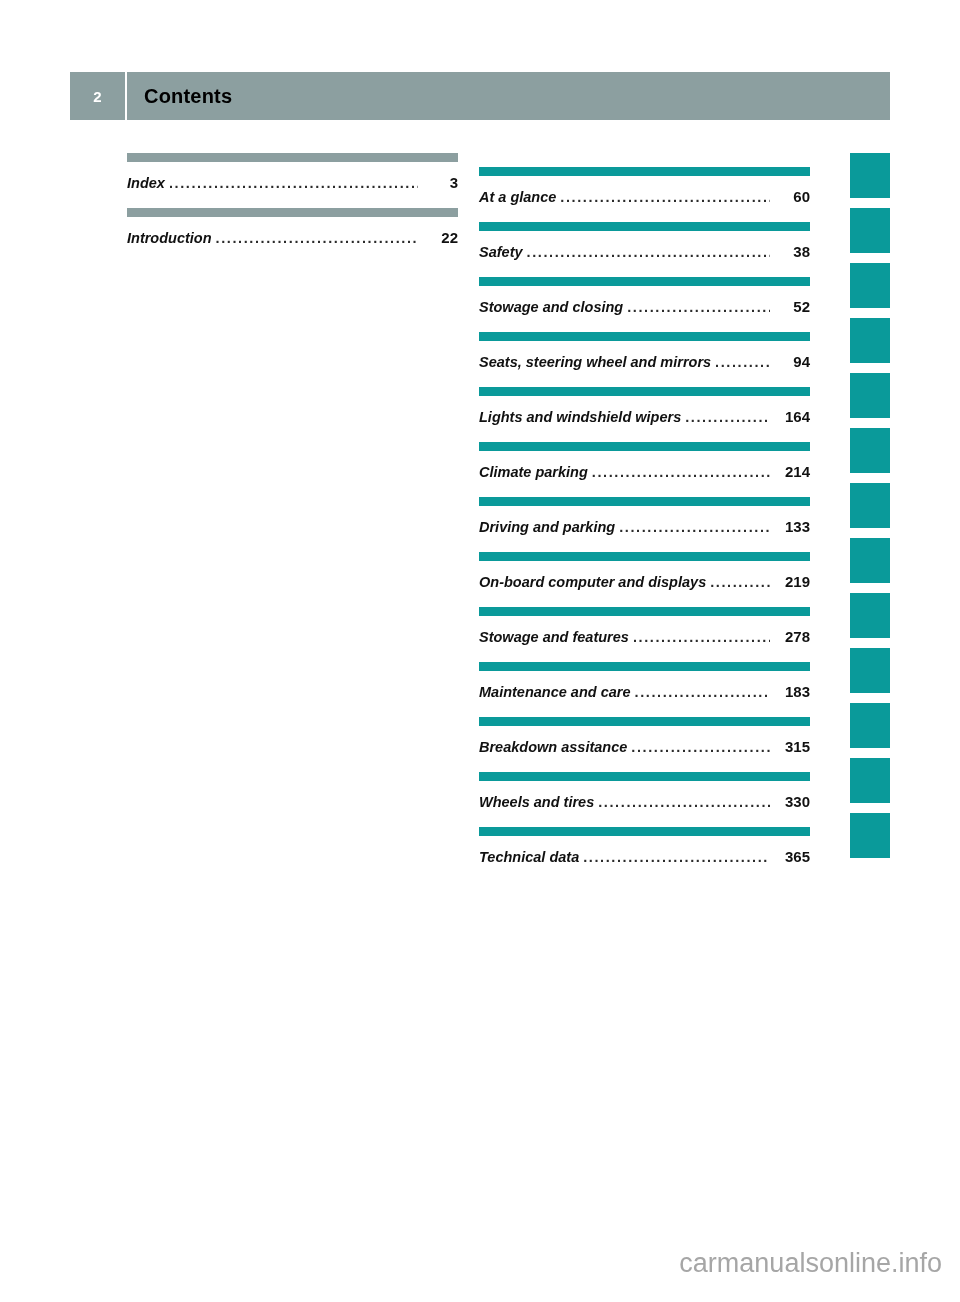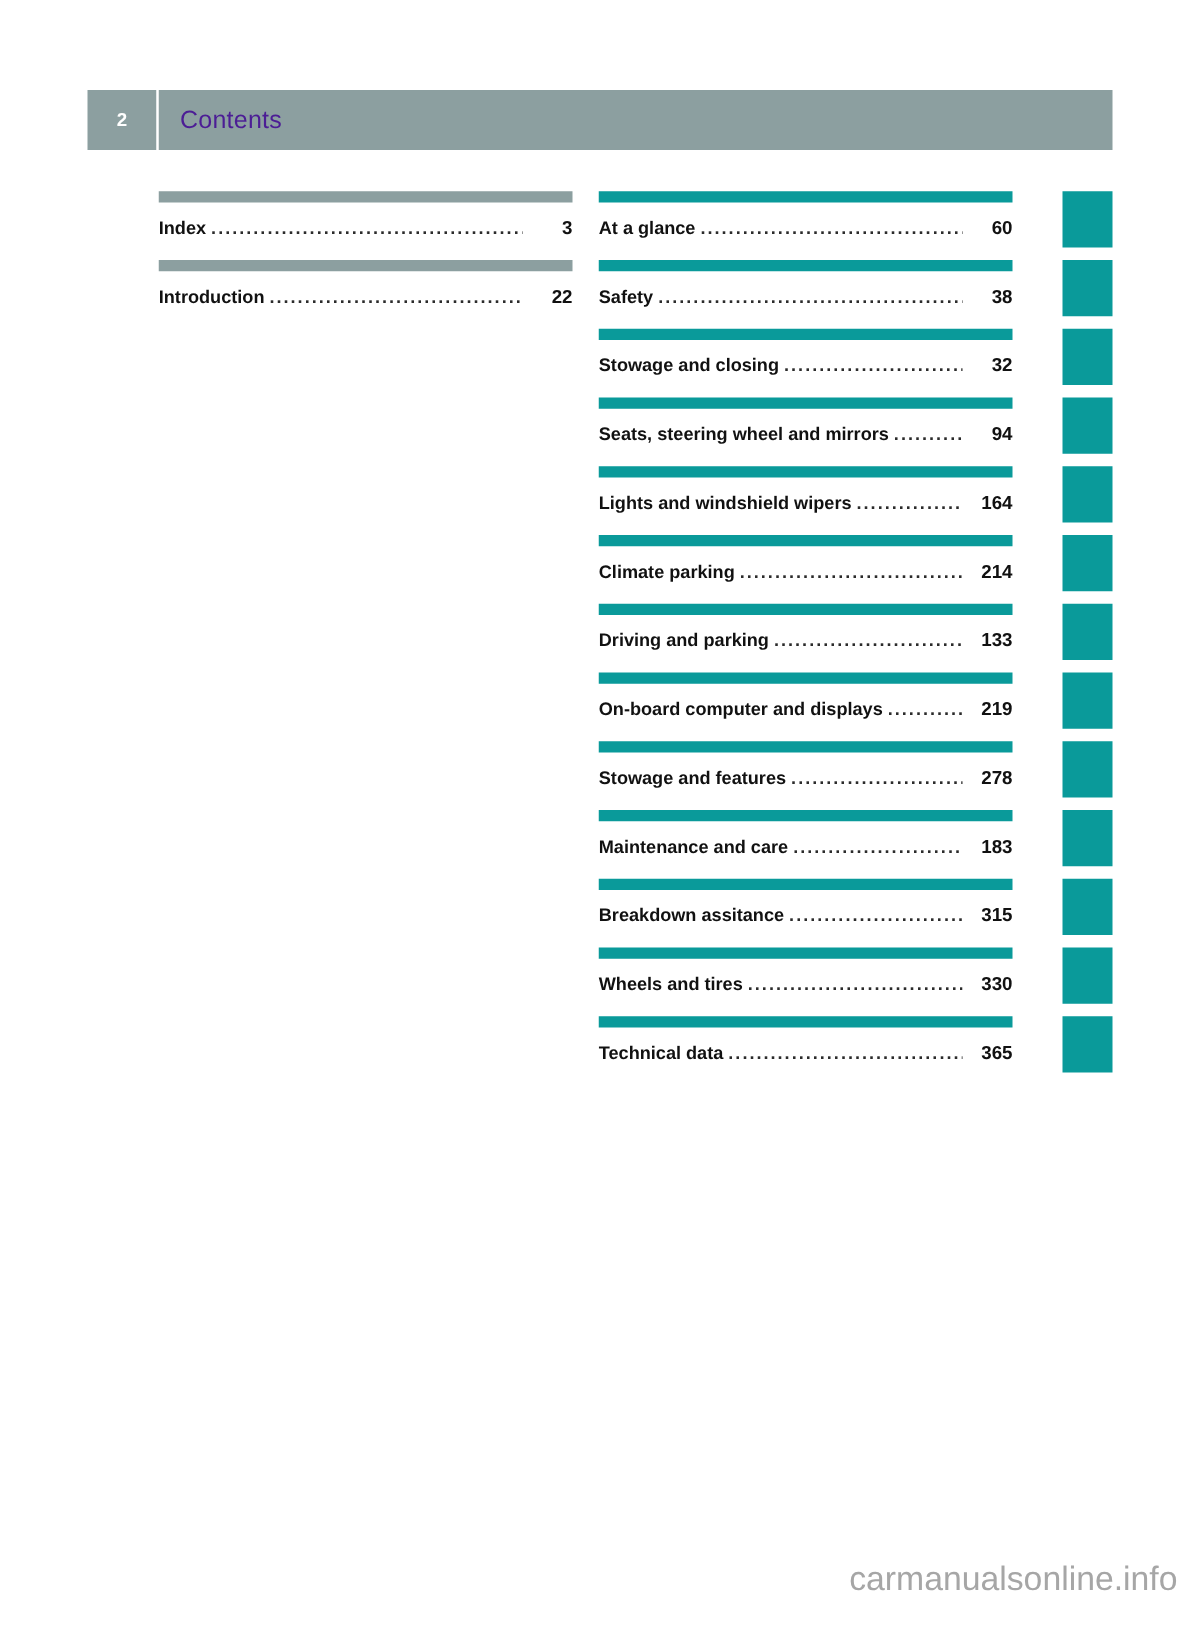--- a/index.html
+++ b/index.html
@@ -35,40 +35,40 @@
     box-sizing: border-box;
     border-right: 2px solid #ffffff;
   }
   .page-number-cell .num {
     color: #ffffff;
     font-size: 15px;
     font-weight: bold;
     line-height: 1;
   }
   .header-title {
-    color: #4c1d95;
+    color: #000000;
     font-size: 20px;
-    font-weight: normal;
+    font-weight: bold;
     padding-left: 17px;
     letter-spacing: 0.2px;
   }
 
   
   .toc-columns {
     position: absolute;
     left: 0;
     top: 153px;
     width: 960px;
   }
   .col {
     position: absolute;
     top: 0;
   }
   .col-left  { left: 127px; width: 331px; }
-  .col-right { left: 479px; width: 331px; }
+  .col-right { left: 479px; width: 331px; margin-top: 14px; }
 
   .toc-entry {
     position: relative;
     height: 55px;
   }
   .entry-bar {
     height: 9px;
     width: 100%;
   }
   .bar-gray { background: #8c9fa0; }
@@ -82,20 +82,21 @@
     display: flex;
     align-items: baseline;
     font-size: 14.5px;
     font-weight: bold;
     color: #111111;
     white-space: nowrap;
   }
   .entry-label {
     flex: 0 0 auto;
     padding-right: 4px;
+    font-style: italic;
   }
   .entry-dots {
     flex: 1 1 auto;
     overflow: hidden;
     white-space: nowrap;
     font-weight: bold;
     color: #2b2b2b;
     letter-spacing: 1.6px;
     font-size: 14.5px;
     margin-right: 6px;
@@ -183,21 +184,21 @@
           <span class="entry-label">Safety</span>
           <span class="entry-dots">.......................................................</span>
           <span class="entry-page">38</span>
         </div>
       </div>
       <div class="toc-entry">
         <div class="entry-bar bar-teal"></div>
         <div class="entry-line">
           <span class="entry-label">Stowage and closing</span>
           <span class="entry-dots">.......................................................</span>
-          <span class="entry-page">32</span>
+          <span class="entry-page">52</span>
         </div>
       </div>
       <div class="toc-entry">
         <div class="entry-bar bar-teal"></div>
         <div class="entry-line">
           <span class="entry-label">Seats, steering wheel and mirrors</span>
           <span class="entry-dots">.......................................................</span>
           <span class="entry-page">94</span>
         </div>
       </div>

